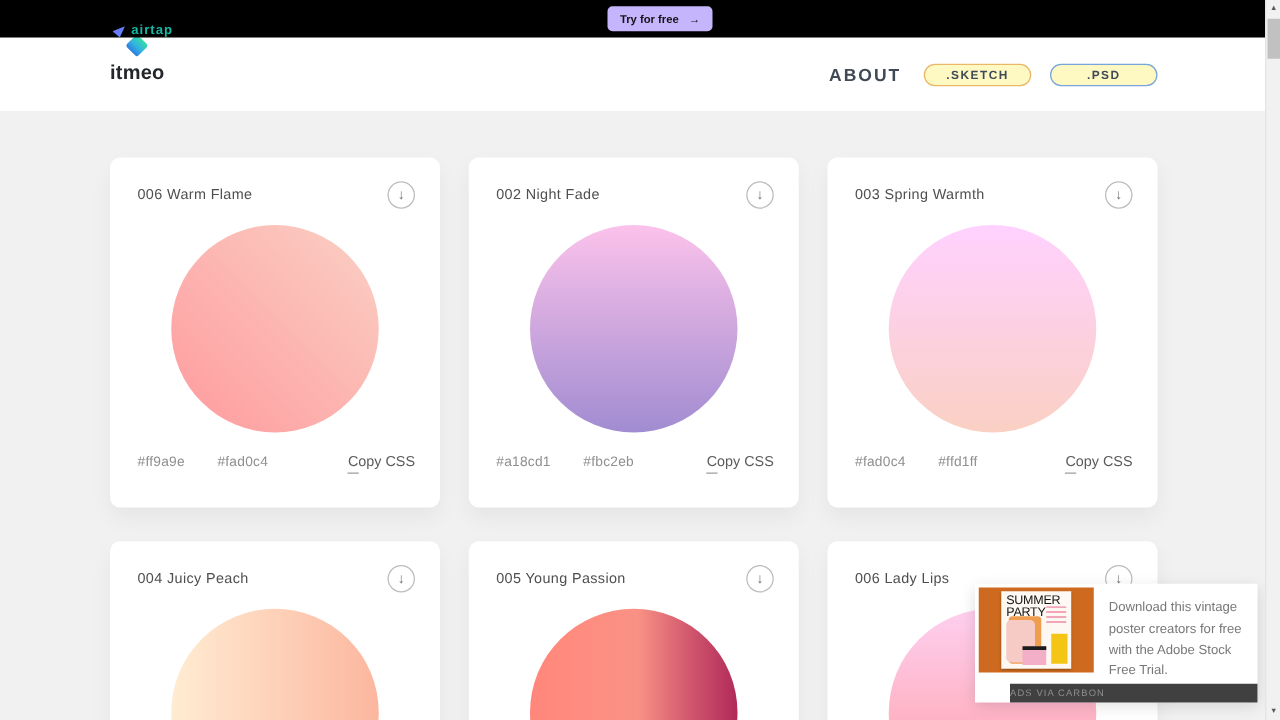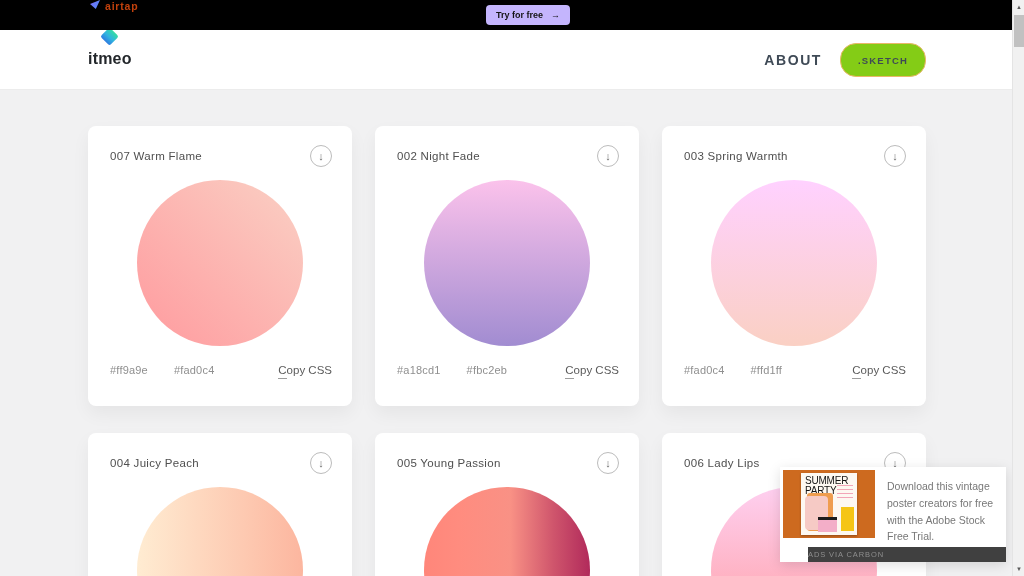--- a/index.html
+++ b/index.html
@@ -10,21 +10,21 @@
     position:relative;
   }
 
   
   .topbar {
     position:absolute; top:0; left:0; width:1012px; height:30px;
     background:#000; z-index:5;
   }
   .tb-brand {
     position:absolute; left:90px; top:0; height:30px;
-    display:flex; align-items:flex-start; gap:5px; color:#c2410c; cursor:pointer;
+    display:flex; align-items:flex-end; gap:5px; color:#14b8a6; cursor:pointer;
   }
   .tb-brand-icon {
     width:10px; height:9px; background:linear-gradient(120deg,#7b6cf6,#4f8df9);
     clip-path:polygon(0 45%, 100% 0, 58% 100%);
   }
   .tb-brand-text { font-size:10.5px; font-weight:bold; letter-spacing:.8px; }
   .tb-center {
     position:absolute; left:0; top:0; width:1012px; height:30px;
     display:flex; align-items:center; justify-content:center; gap:12px;
     transform:translateX(22px);
@@ -69,21 +69,21 @@
   .logo-text { font-size:16px; font-weight:bold; color:#23272b; letter-spacing:.2px; }
   .nav {
     position:absolute; right:86px; top:0; height:60px;
     display:flex; align-items:center; gap:15px;
   }
   .nav-about {
     font-size:14px; font-weight:bold; letter-spacing:1.6px; color:#3f4a56;
     margin-right:3px; cursor:pointer;
   }
   .pill {
-    width:86px; height:34px; border-radius:16px; background:#84cc16;
+    width:86px; height:18px; border-radius:16px; background:#fef9c3;
     display:flex; align-items:center; justify-content:center;
     font-size:9.5px; font-weight:bold; letter-spacing:1.2px; color:#3f4a56;
     cursor:pointer; font-family:"Liberation Sans", sans-serif;
   }
   .pill.sketch { border:1px solid #eab768; }
   .pill.psd    { border:1px solid #78a5dc; }
 
   
   .grid {
     position:absolute; left:88px; top:126px;
@@ -173,28 +173,29 @@
 </div>
 
 <div class="header">
   <div class="logo">
     <span class="logo-diamond"></span>
     <span class="logo-text">itmeo</span>
   </div>
   <div class="nav">
     <span class="nav-about">ABOUT</span>
     <button class="pill sketch">.SKETCH</button>
+    <button class="pill psd">.PSD</button>
   </div>
 </div>
 
 <div class="grid">
 
   <div class="card">
     <div class="card-head">
-      <span class="card-title">007 Warm Flame</span>
+      <span class="card-title">006 Warm Flame</span>
       <button class="dl-btn">↓</button>
     </div>
     <div class="circle" style="background:linear-gradient(45deg,#ff9a9e 0%,#fad0c4 99%,#fad0c4 100%)"></div>
     <div class="card-foot">
       <span class="hex">#ff9a9e</span>
       <span class="hex">#fad0c4</span>
       <span class="copy">Copy CSS</span>
     </div>
   </div>
 

